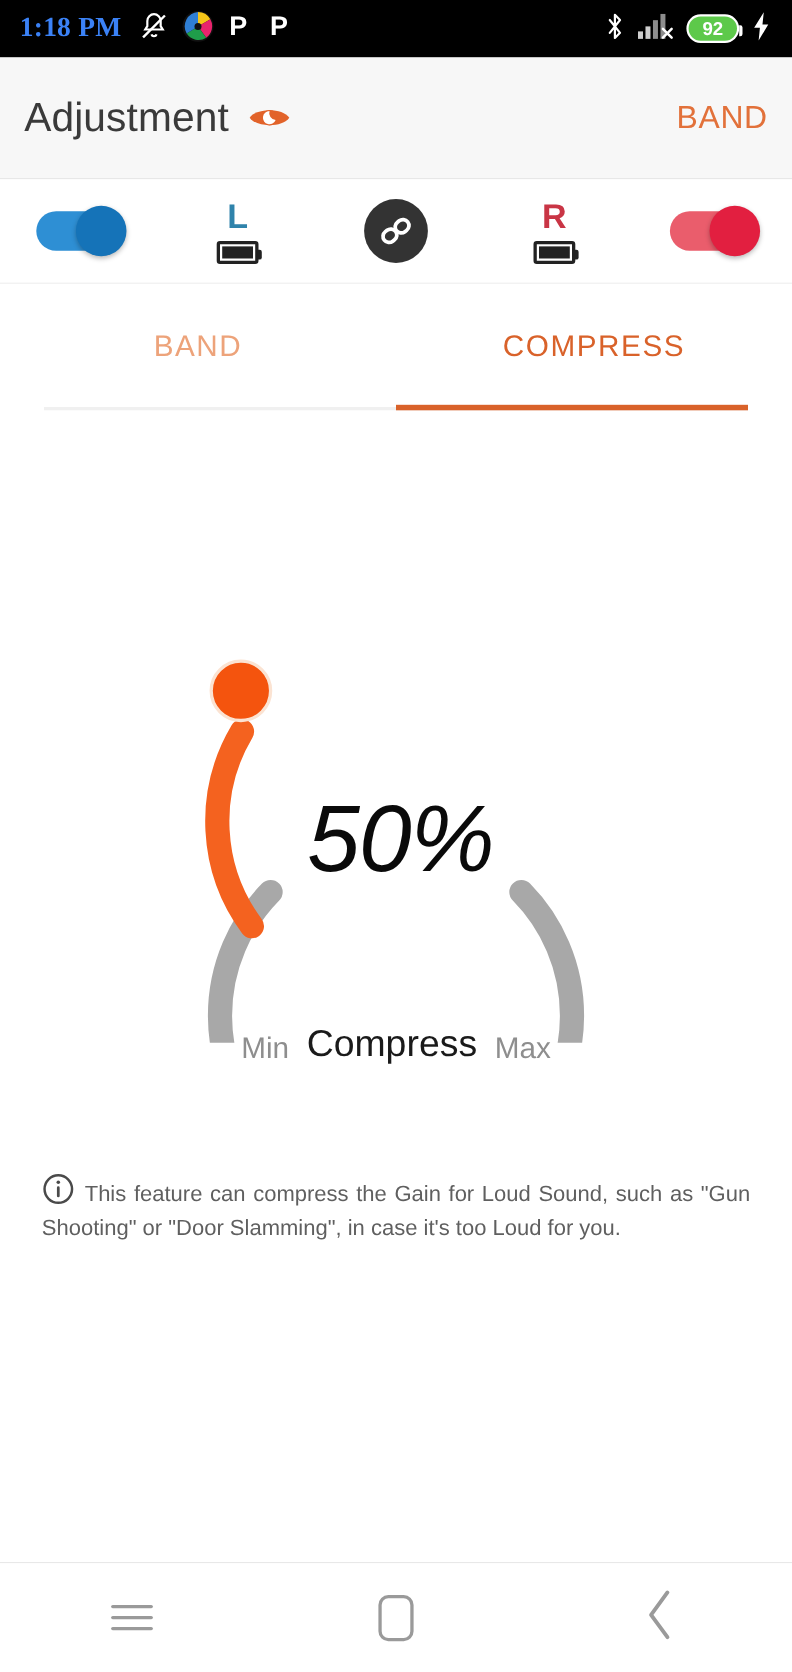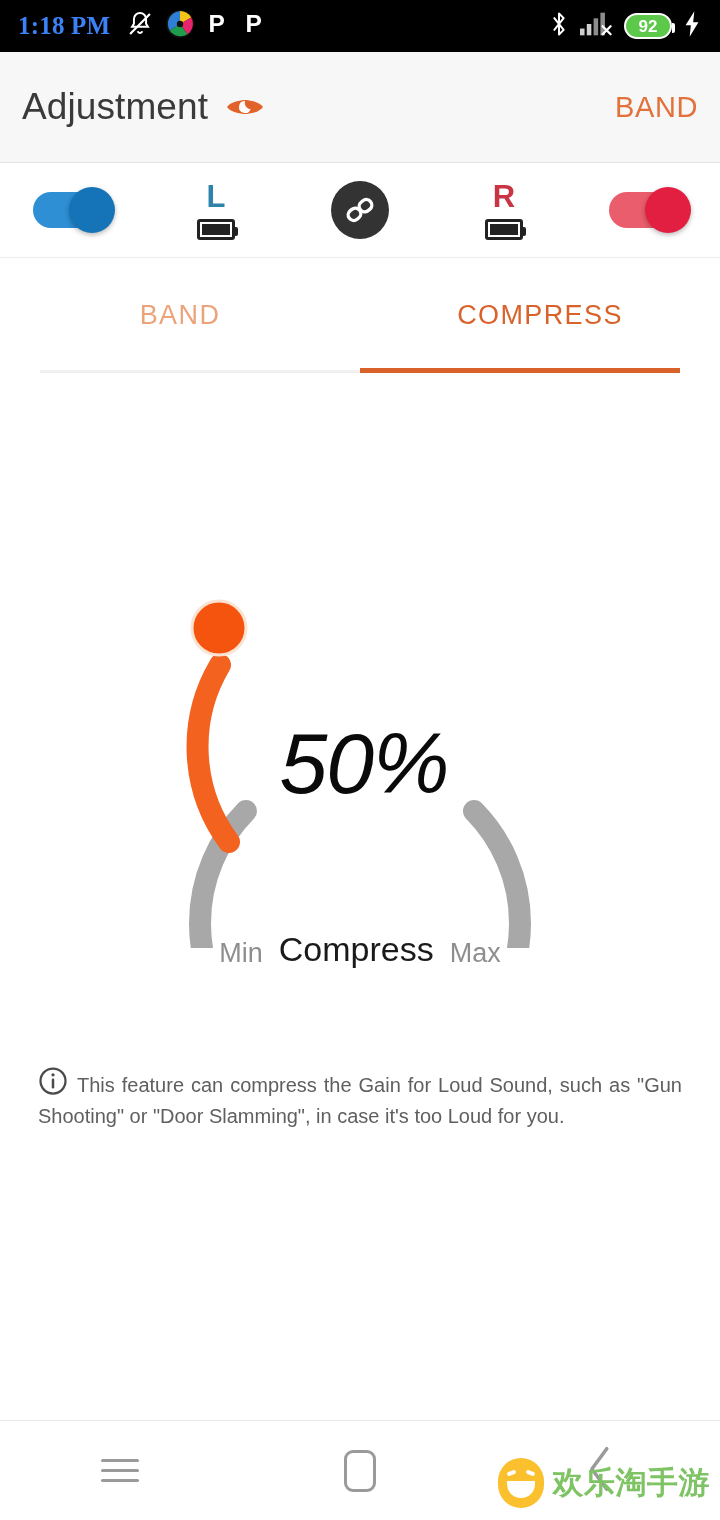--- a/index.html
+++ b/index.html
@@ -379,21 +379,13 @@
     <span class="home-sq"></span>
   </div>
   <div class="nav-btn">
     <span>
       <svg width="30" height="46" viewBox="0 0 20 34">
         <path d="M15 2L4 17l11 15" fill="none" stroke="#9a9a9a" stroke-width="2.6" stroke-linecap="round" stroke-linejoin="round"></path>
       </svg>
     </span>
   </div>
 
-  <div class="watermark">
-    <span class="wm-face">
-      <span class="wm-eye a"></span>
-      <span class="wm-eye b"></span>
-      <span class="wm-mouth"></span>
-    </span>
-    <span class="wm-text">欢乐淘手游</span>
-  </div>
 </div>
 
 </body></html>

